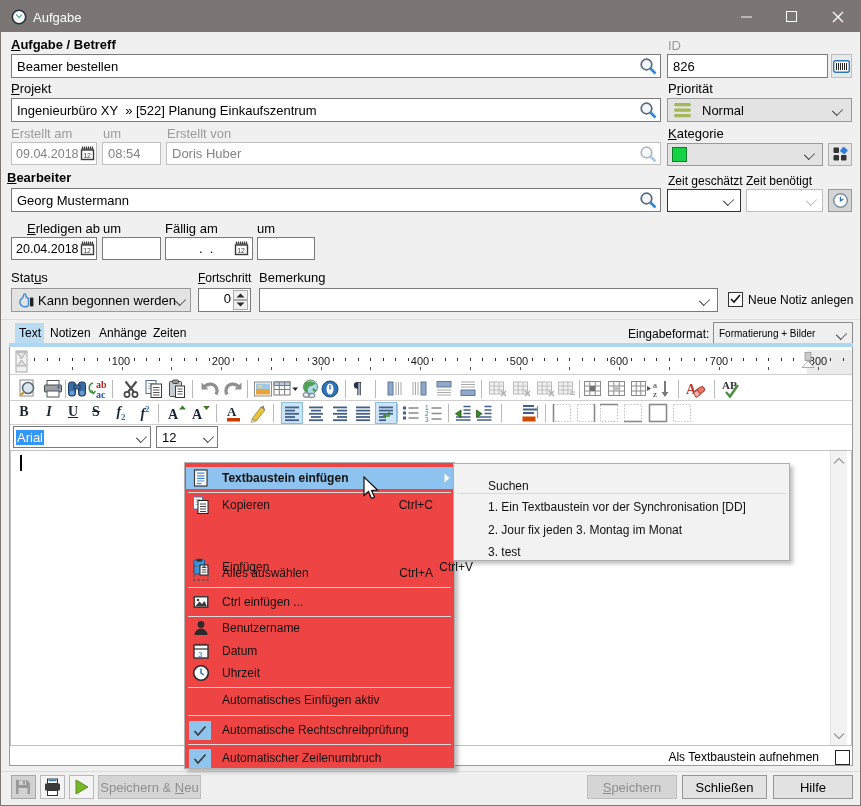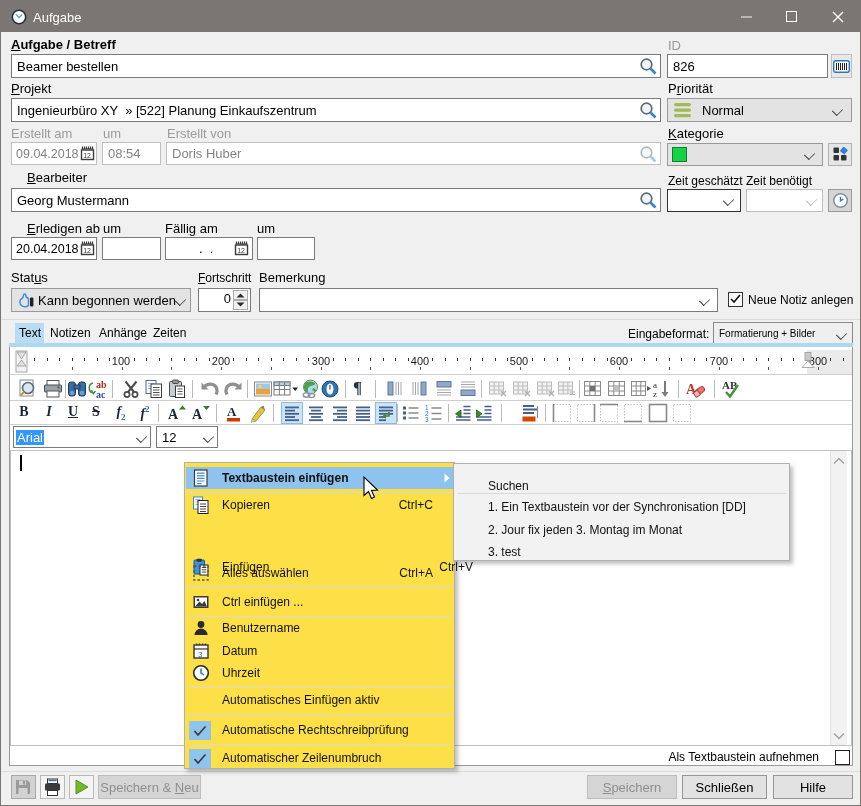--- a/index.html
+++ b/index.html
@@ -72,21 +72,21 @@
   <div class="ab" style="left:671px;top:146px;width:15px;height:15px;background:#16d245;border:1px solid #0b7f2a;box-sizing:border-box;"></div>
   <div class="chev" style="left:804px;top:149px;"></div>
   <div class="ab" style="left:827px;top:142px;width:24px;height:23px;background:#e6e6e6;border:1px solid #b0b0b0;box-sizing:border-box;"></div>
   <svg class="ab" style="left:832px;top:146px;" width="15" height="15" viewBox="0 0 15 15">
     <rect x="0.5" y="0.5" width="5.5" height="5.5" rx="1" fill="#333"></rect>
     <rect x="0.5" y="8" width="5.5" height="5.5" rx="1" fill="#333"></rect>
     <rect x="8" y="8" width="5.5" height="5.5" rx="1" fill="#333"></rect>
     <rect x="8" y="0.7" width="5.8" height="5.8" rx="0.5" fill="#2f7ede" transform="rotate(40 10.9 3.6)"></rect>
   </svg>
 
-  <div class="lbl" style="left:26px;top:169px;"><u>B</u>earbeiter</div>
+  <div class="lbl" style="left:6px;top:169px;font-weight:bold;"><u>B</u>earbeiter</div>
   <div class="lbl" style="left:667px;top:173px;font-size:12px;">Zeit geschätzt</div>
   <div class="lbl" style="left:745px;top:173px;font-size:12px;">Zeit benötigt</div>
   <div class="inp" style="left:10px;top:187px;width:650px;height:24px;">Georg Mustermann</div>
   <div class="inp" style="left:666px;top:188px;width:74px;height:23px;border-color:#333;"></div>
   <div class="chev" style="left:723px;top:195px;"></div>
   <div class="dinp" style="left:745px;top:188px;width:77px;height:23px;"></div>
   <div class="chev" style="left:806px;top:195px;border-color:#b5b5b5;"></div>
   <div class="ab" style="left:827px;top:188px;width:24px;height:23px;background:#d5d5d5;border:1px solid #9a9a9a;box-sizing:border-box;"></div>
   <svg class="ab" style="left:831px;top:191px;" width="17" height="17" viewBox="0 0 17 17">
     <circle cx="8.5" cy="8.5" r="6.8" fill="#fff" stroke="#7d93a5" stroke-width="1.6"></circle>
@@ -589,21 +589,21 @@
   </svg>
   <div class="ab" style="left:97px;top:774px;width:103px;height:24px;background:#d5d5d5;border:1px solid #bdbdbd;box-sizing:border-box;
     display:flex;align-items:center;justify-content:center;font-size:13px;color:#8f8f8f;">Speichern&nbsp;&amp;&nbsp;<u>N</u>eu</div>
   <div class="ab" style="left:586px;top:774px;width:90px;height:24px;background:#d5d5d5;border:1px solid #bdbdbd;box-sizing:border-box;
     display:flex;align-items:center;justify-content:center;font-size:13px;color:#8f8f8f;"><u>S</u>peichern</div>
   <div class="ab" style="left:681px;top:774px;width:85px;height:24px;background:#e2e2e2;border:1px solid #969696;box-sizing:border-box;
     display:flex;align-items:center;justify-content:center;font-size:13px;color:#000;">Schließen</div>
   <div class="ab" style="left:772px;top:774px;width:80px;height:24px;background:#e2e2e2;border:1px solid #969696;box-sizing:border-box;
     display:flex;align-items:center;justify-content:center;font-size:13px;color:#000;">Hilfe</div>
 
-  <div class="ab" style="left:183px;top:461px;width:271px;height:307px;background:#fde047;border:1px solid #b0b0b0;box-sizing:border-box;box-shadow:3px 3px 4px rgba(0,0,0,0.25);z-index:50;">
+  <div class="ab" style="left:183px;top:461px;width:271px;height:307px;background:#ef4444;border:1px solid #b0b0b0;box-sizing:border-box;box-shadow:3px 3px 4px rgba(0,0,0,0.25);z-index:50;">
       <div class="mitem" style="top:4px;height:22px;background:#8dc3ee;">
         <div style="position:absolute;left:6px;top:50%;transform:translateY(-50%);width:18px;height:18px;"><svg width="18" height="18" viewBox="0 0 18 18">
             <rect x="2.5" y="1" width="12.5" height="16" fill="#fff" stroke="#3b3b3b" stroke-width="1.2"></rect>
             <path d="M5 4.2h7.5M5 6.8h7.5M5 9.4h7.5M5 12h7.5" stroke="#3c8ad8" stroke-width="1.2"></path>
             <path d="M5 14.6h4.5" stroke="#3c8ad8" stroke-width="1.2"></path>
           </svg></div>
         <div class="mtext" style="font-weight:bold;">Textbaustein einfügen</div>
         <svg style="position:absolute;right:5px;top:50%;transform:translateY(-50%);" width="6" height="10" viewBox="0 0 6 10">
           <path d="M0.5 0.5 L5.5 5 L0.5 9.5 Z" fill="#fff"></path>
         </svg>

